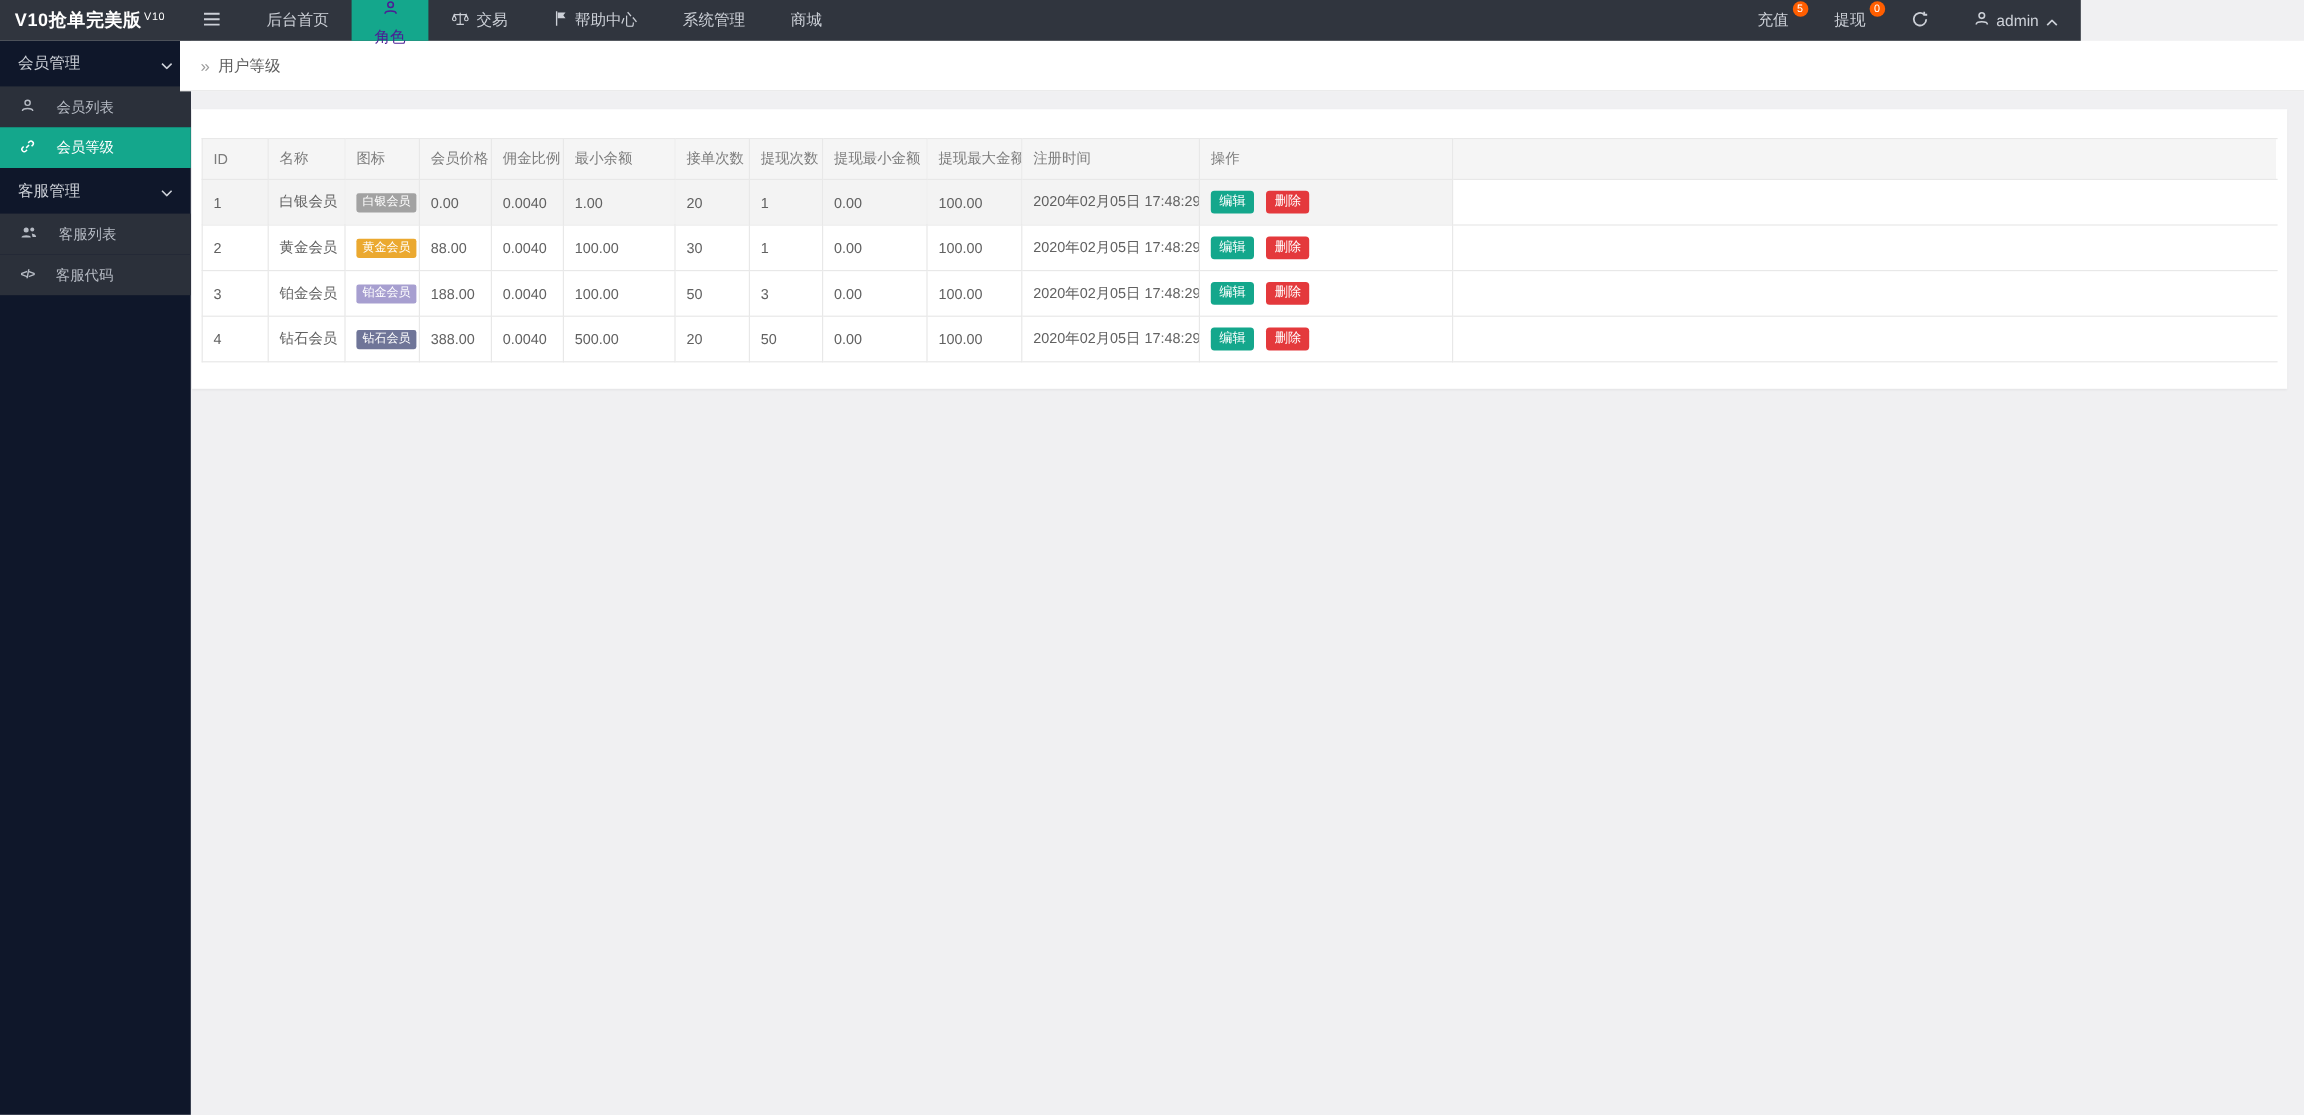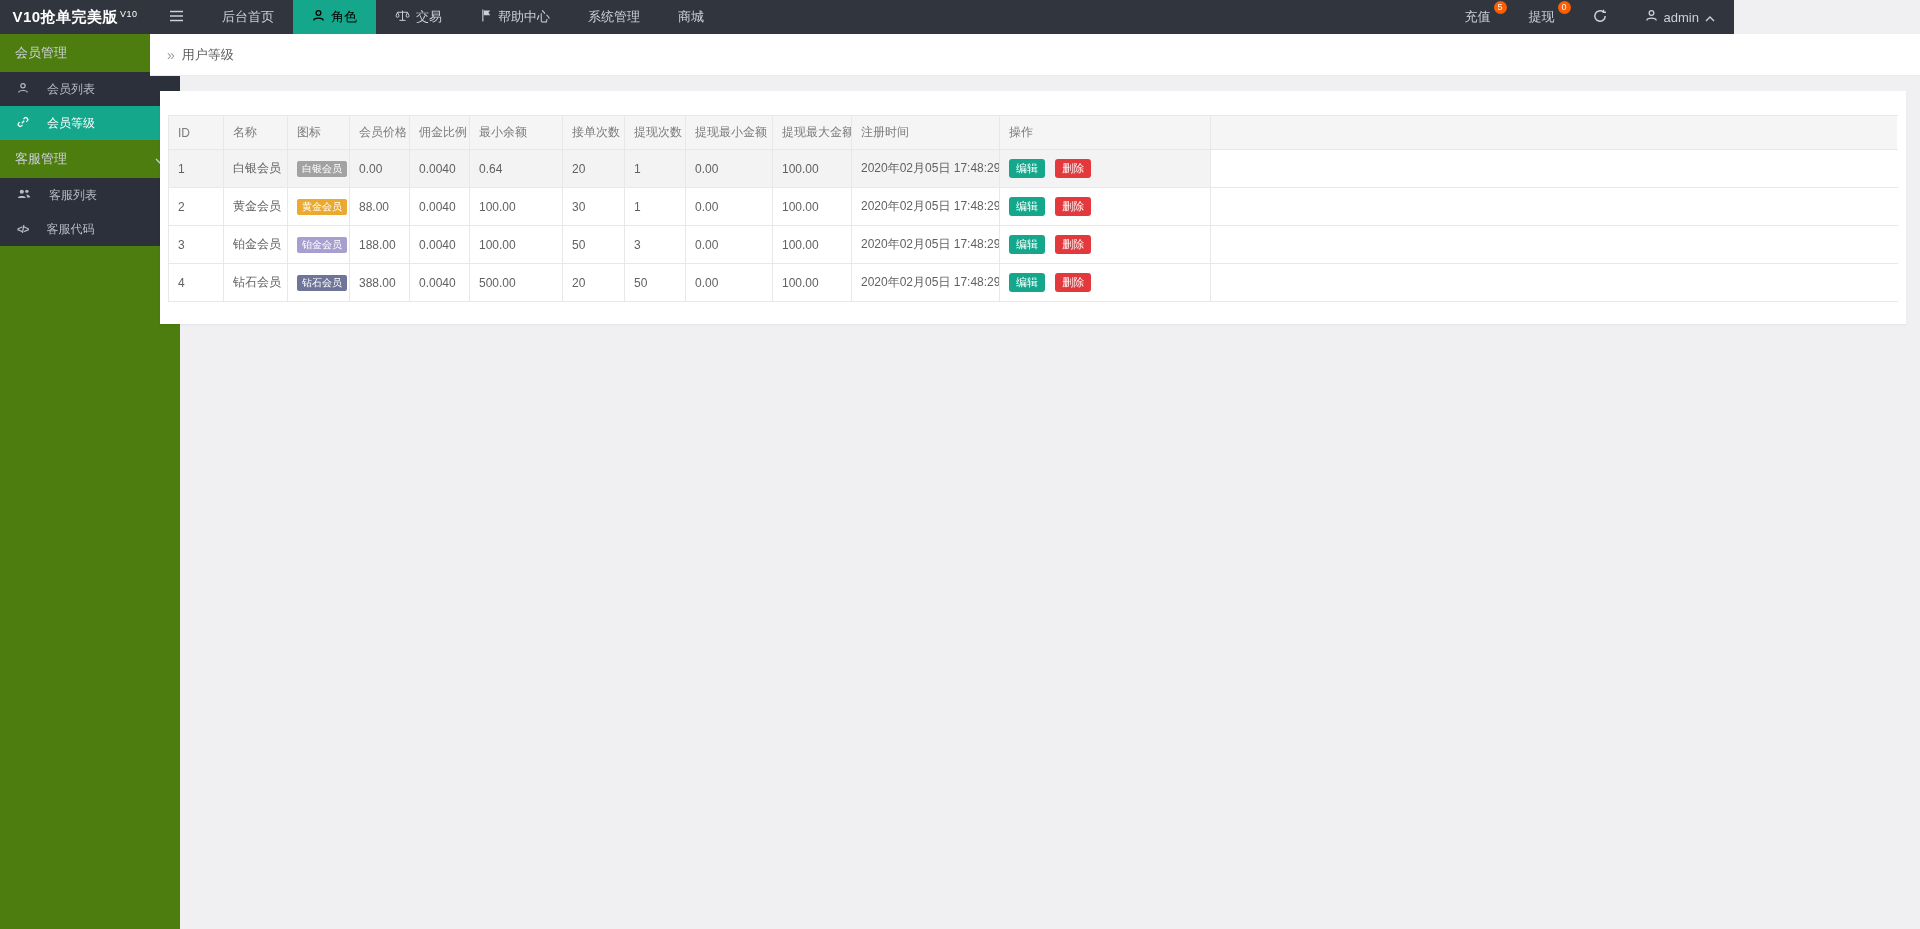--- a/index.html
+++ b/index.html
@@ -8,28 +8,28 @@
 
   
   .topbar { position:absolute; top:0; left:0; width:1734px; height:34px;
     background:#30353e; display:flex; align-items:stretch; color:#c9cdd4; z-index:20; }
   .logo { width:150px; display:flex; align-items:center; justify-content:center;
     color:#fff; font-size:15px; font-weight:bold; letter-spacing:.5px; }
   .logo sup { font-size:9px; font-weight:normal; margin-left:2px; transform:translateY(-3px); }
   .nav-left { display:flex; align-items:stretch; }
   .nav-item { display:flex; align-items:center; gap:6px; padding:0 19px;
     font-size:13px; color:#ccd0d7; cursor:pointer; position:relative; white-space:nowrap; }
-  .nav-item.active { background:#14a78c; color:#000000; }
+  .nav-item.active { background:#14a78c; color:#4c1d95;flex-direction:column; }
   .nav-item svg { flex:0 0 auto; }
   .nav-right { margin-left:auto; display:flex; align-items:stretch; }
   .notify-badge { position:absolute; top:1px; right:3px; background:#ff5e00; color:#fff;
     font-size:9px; line-height:1; padding:2px 4px; border-radius:8px; min-width:13px; text-align:center; }
 
   
-  .sidebar { position:absolute; top:34px; left:0; bottom:0; width:180px; background:#4d7c0f; }
+  .sidebar { position:absolute; top:34px; left:0; bottom:0; width:159px; background:#0f172a; }
   .side-group-header { height:38px; display:flex; align-items:center; justify-content:space-between;
     padding:0 15px; color:#cdd1d8; font-size:13px; cursor:pointer; }
   .side-item { height:34px; display:flex; align-items:center; gap:18px; padding:0 12px 0 17px;
     color:#b6bbc4; font-size:12px; background:#2b303a; cursor:pointer; }
   .side-item.active { background:#14a78c; color:#fff; }
   .code-icon { font-size:10px; font-weight:bold; letter-spacing:-1px; }
 
   
   .main { position:absolute; top:34px; left:150px; right:0; bottom:0; }
   .breadcrumb-bar { height:42px; background:#fff; border-bottom:1px solid #ebebeb;
@@ -243,21 +243,21 @@
       </thead>
       <tbody>
   <tr>
     <td>1</td>
     <td>白银会员</td>
     <td>
       <span class="badge-level" style="background-color: rgb(162, 162, 162);">白银会员</span>
     </td>
     <td>0.00</td>
     <td>0.0040</td>
-    <td>0.64</td>
+    <td>1.00</td>
     <td>20</td>
     <td>1</td>
     <td>0.00</td>
     <td>100.00</td>
     <td>2020年02月05日 17:48:29</td>
     <td>
       <button class="btn btn-edit">编辑</button>
       <button class="btn btn-del">删除</button>
     </td>
     <td class="filler"></td>

